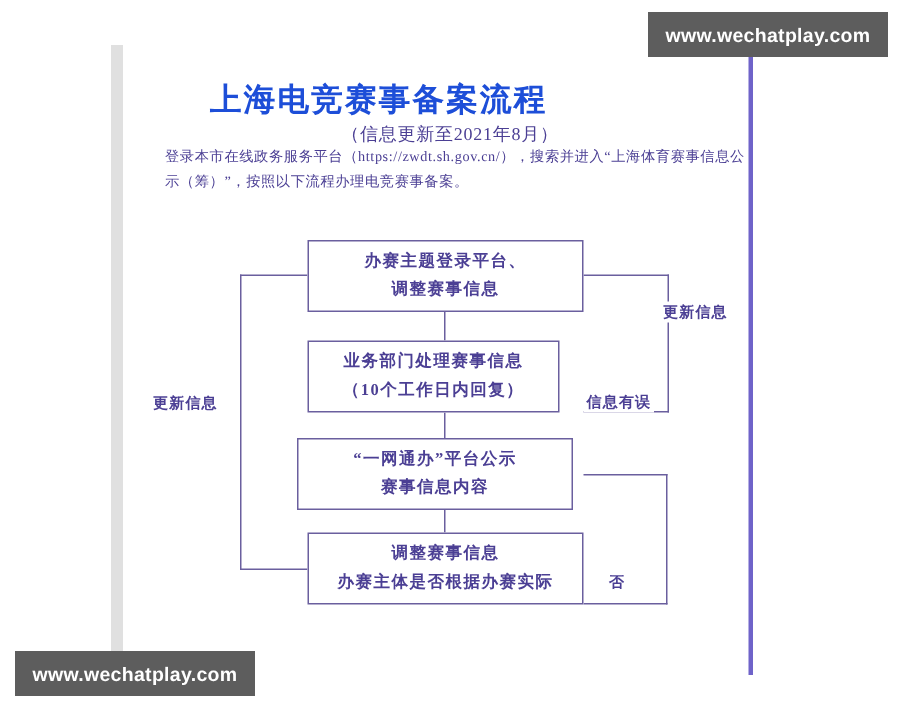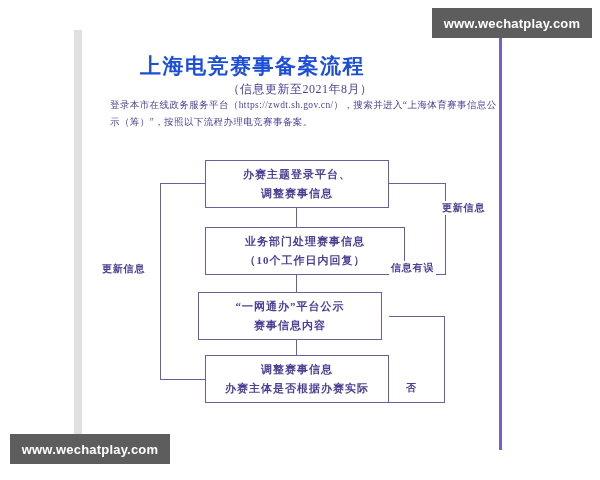--- a/index.html
+++ b/index.html
@@ -162,21 +162,21 @@
   <div class="subtitle">（信息更新至2021年8月）</div>
   <div class="desc">登录本市在线政务服务平台（https://zwdt.sh.gov.cn/），搜索并进入“上海体育赛事信息公示（筹）”，按照以下流程办理电竞赛事备案。</div>
 
   <div id="flow">
 
     <div class="box" style="left:205px; top:160px; width:184px; height:48px;">
       <span class="ln">办赛主题登录平台、</span>
       <span class="ln">调整赛事信息</span>
     </div>
 
-    <div class="box" style="left:205px; top:227px; width:200px; height:48px;">
+    <div class="box" style="left:205px; top:227px; width:168px; height:48px;">
       <span class="ln">业务部门处理赛事信息</span>
       <span class="ln">（10个工作日内回复）</span>
     </div>
 
     <div class="box" style="left:198px; top:292px; width:184px; height:48px;justify-content:center;">
       <span class="ln">“一网通办”平台公示</span>
       <span class="ln">赛事信息内容</span>
     </div>
 
     <div class="box" style="left:205px; top:355px; width:184px; height:48px;">

